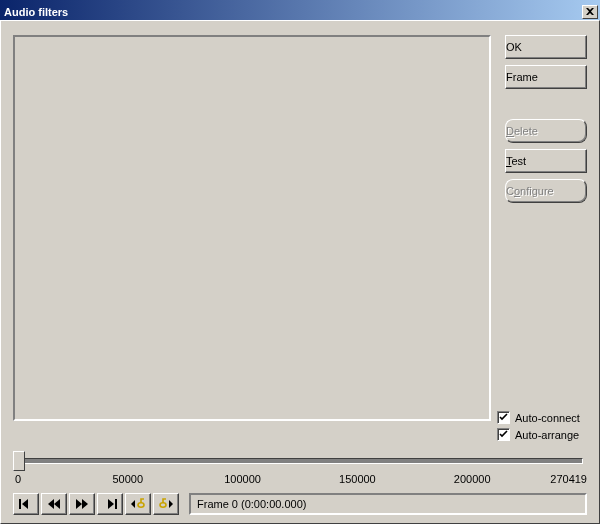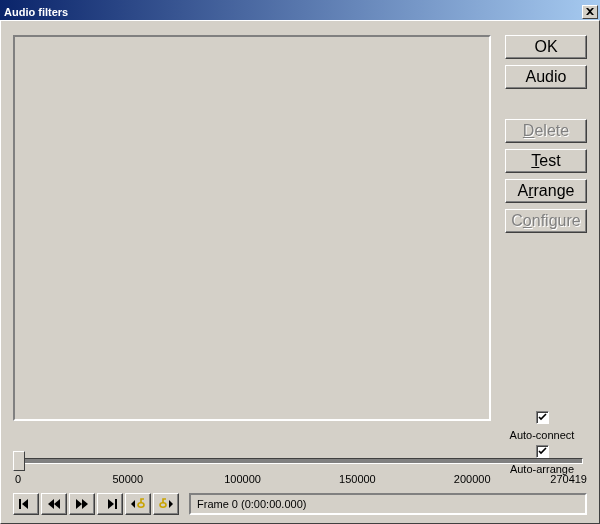--- a/index.html
+++ b/index.html
@@ -67,37 +67,37 @@
     flex-direction: column;
     gap: 6px;
   }
   .btncol .gap { height: 18px; }
   .btn {
     height: 24px;
     background: #d4d0c8;
     border: 1px solid;
     border-color: #ffffff #404040 #404040 #ffffff;
     box-shadow: inset -1px -1px 0 #808080, inset 1px 1px 0 #d4d0c8;
-    display: flex; align-items: center; justify-content: center;
-    font-size: 16px;
+    display: flex; align-items: center; justify-content: flex-start;
+    font-size: 11px;
     color: #000;
     cursor: default;
     user-select: none;
   }
-  .btn.disabled { color: #808080; text-shadow: 1px 1px 0 #ffffff; }
+  .btn.disabled { color: #808080; text-shadow: 1px 1px 0 #ffffff; border-radius: 8px; }
   .btn .ul { text-decoration: underline; }
 
   
   .checks {
     position: absolute;
     right: 12px; top: 390px;
     width: 90px;
     display: flex; flex-direction: column; gap: 4px;
   }
-  .check { display: flex; align-items: center; gap: 5px; flex-direction: column; }
+  .check { display: flex; align-items: center; gap: 5px; }
   .checkbox {
     width: 13px; height: 13px;
     background: #ffffff;
     border: 1px solid;
     border-color: #808080 #ffffff #ffffff #808080;
     box-shadow: inset 1px 1px 0 #404040;
     display: flex; align-items: center; justify-content: center;
     font-size: 10px; line-height: 1;
     color: #000;
   }
@@ -180,31 +180,28 @@
 
 <div class="dlg">
 
   <div class="canvas"></div>
 
   <div class="btncol">
     <div class="btn">
         <span>OK</span>
       </div>
     <div class="btn">
-        <span>Audio</span>
+        <span>Frame</span>
       </div>
     <div class="gap"></div>
     <div class="btn disabled">
         <span><span class="ul">D</span>elete</span>
       </div>
     <div class="btn">
         <span><span class="ul">T</span>est</span>
-      </div>
-    <div class="btn">
-        <span>A<span class="ul">r</span>range</span>
       </div>
     <div class="btn disabled">
         <span>C<span class="ul">o</span>nfigure</span>
       </div>
   </div>
 
   <div class="checks">
     <label class="check">
       <span class="checkbox">
         <svg width="9" height="9" viewBox="0 0 9 9">

